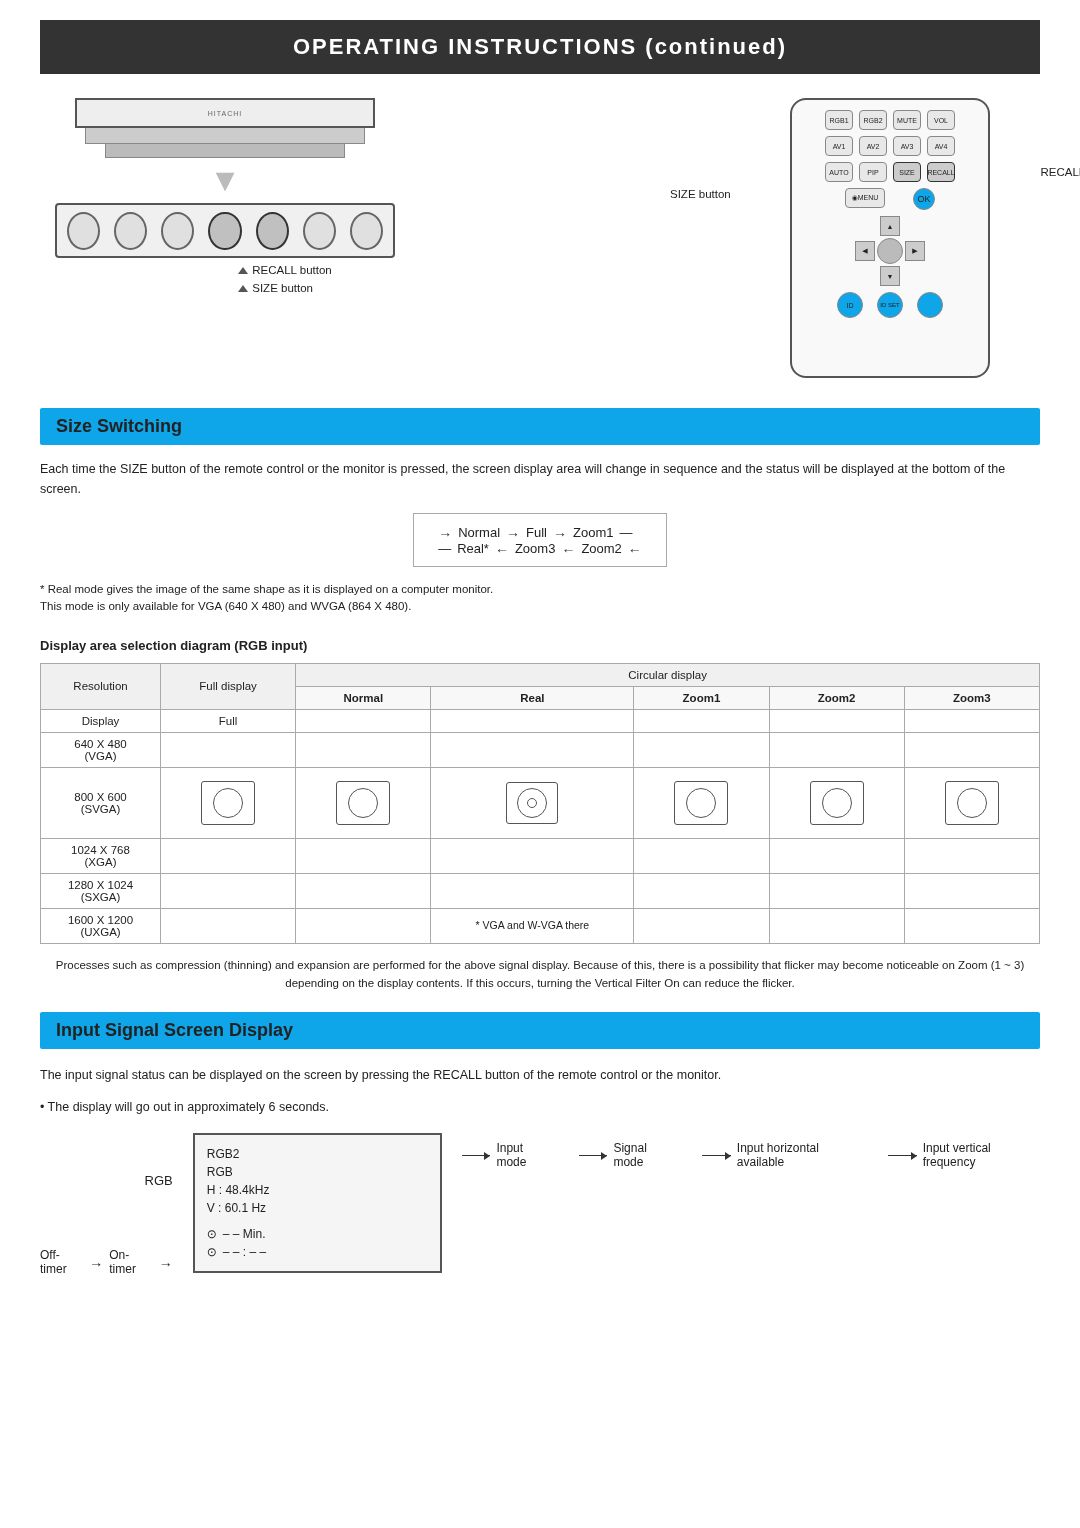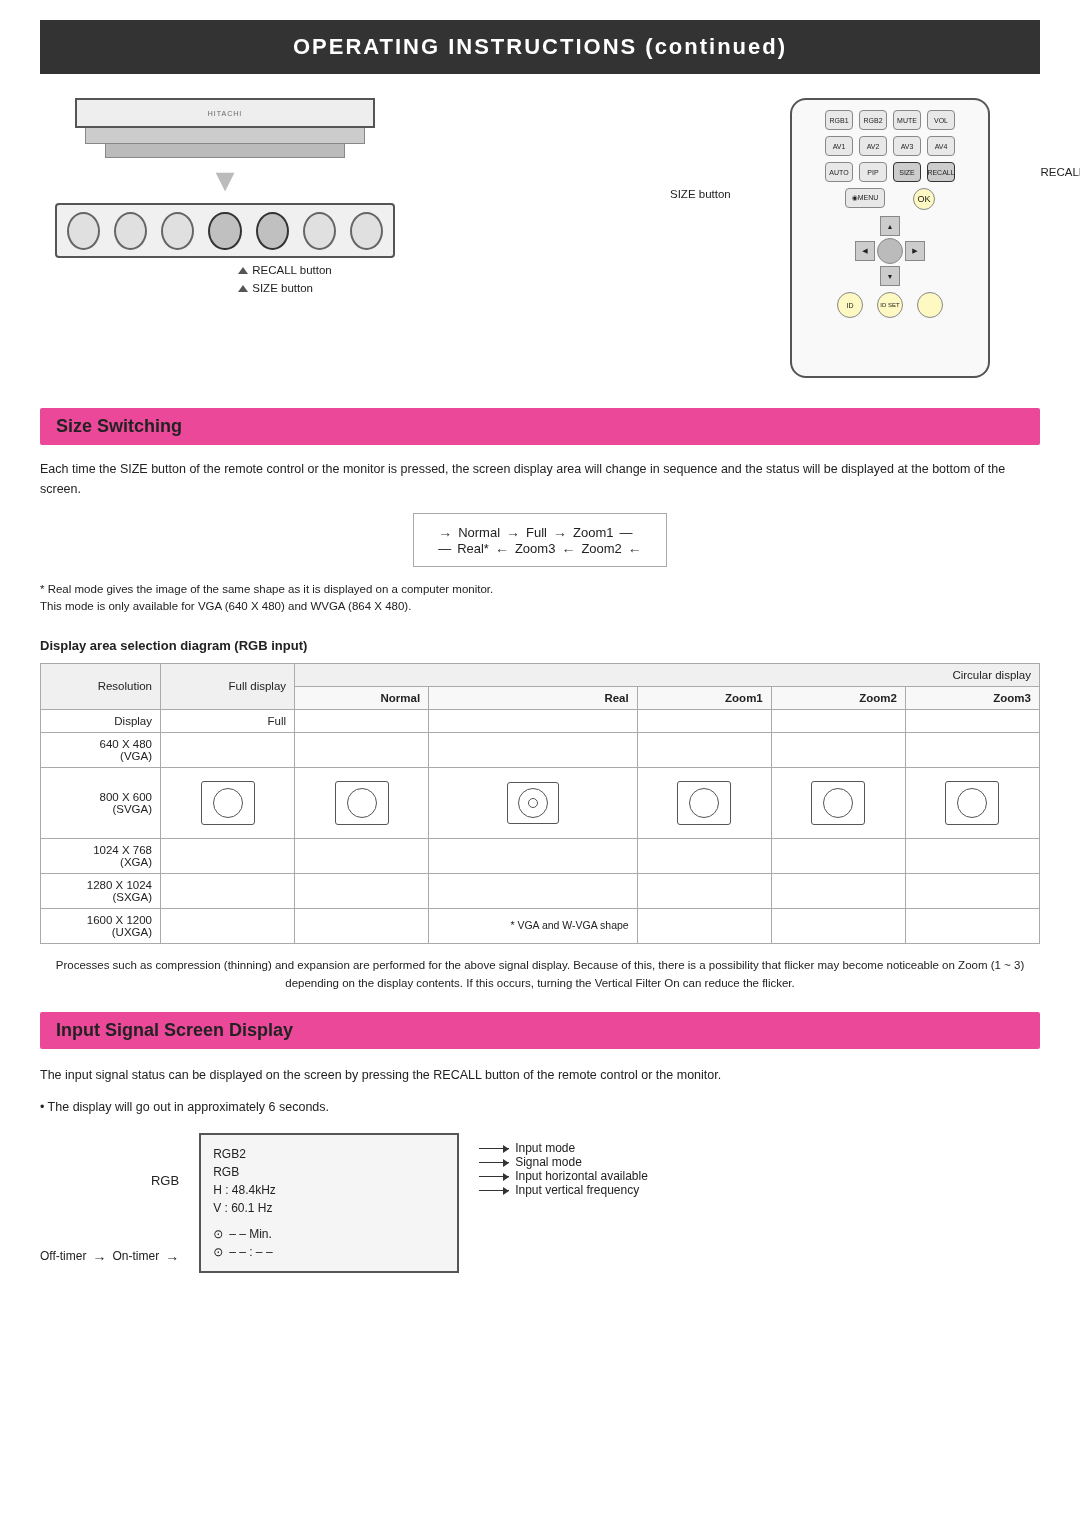--- a/index.html
+++ b/index.html
@@ -78,21 +78,21 @@
       display: flex;
       align-items: center;
       justify-content: center;
     }
 
     .remote-btn-round {
       width: 26px;
       height: 26px;
       border-radius: 50%;
       border: 1px solid #888;
-      background: #fef9c3;
+      background: #0ea5e9;
       font-size: 7px;
       text-align: center;
       display: flex;
       align-items: center;
       justify-content: center;
     }
 
     .remote-dpad {
       width: 70px;
       height: 70px;
@@ -128,21 +128,21 @@
       justify-content: center;
     }
 
     .dpad-up { top: 0; left: 50%; transform: translateX(-50%); }
     .dpad-down { bottom: 0; left: 50%; transform: translateX(-50%); }
     .dpad-left { left: 0; top: 50%; transform: translateY(-50%); }
     .dpad-right { right: 0; top: 50%; transform: translateY(-50%); }
 
     
     .section-heading {
-      background: #ec4899;
+      background: #0ea5e9;
       color: #222;
       font-size: 18px;
       font-weight: bold;
       padding: 8px 16px;
       margin: 16px 0 14px 0;
       border-radius: 2px;
     }
 
     .body-text {
       font-size: 12.5px;
@@ -180,21 +180,21 @@
       border-collapse: collapse;
       border: 1px solid #aaa;
       margin-bottom: 12px;
     }
 
     .display-table th,
     .display-table td {
       border: 1px solid #aaa;
       padding: 5px 8px;
       font-size: 11.5px;
-      text-align: right;
+      text-align: center;
       vertical-align: middle;
     }
 
     .display-table .header-row th {
       background: #f0f0f0;
       font-weight: normal;
     }
 
     .display-table .subheader-row td {
       background: #f8f8f8;
@@ -299,22 +299,22 @@
     }
 
     .signal-screen-line {
       margin-bottom: 4px;
       font-size: 12px;
     }
 
     .signal-right {
       margin-left: 20px;
       display: flex;
-      flex-direction: column;
-      gap: 0;
+      flex-direction: row;
+      gap: 26px;
       padding-top: 8px;
     }
 
     .signal-right-label {
       font-size: 12px;
       display: flex;
       align-items: center;
       gap: 6px;
     }
 
@@ -647,21 +647,21 @@
       <td></td>
       <td></td>
       <td></td>
     </tr>
 
     <tr>
       <td class="res-col">1600 X 1200<br>(UXGA)</td>
       <td></td>
       <td></td>
       <td>
-        <span class="note-text">* VGA and W-VGA shape</span>
+        <span class="note-text">* VGA and W-VGA there</span>
       </td>
       <td></td>
       <td></td>
       <td></td>
     </tr>
   </tbody>
 </table>
 
 <p class="bottom-note">Processes such as compression (thinning) and expansion are performed for the above signal display. Because of this, there is a possibility that flicker may become noticeable on Zoom (1 ~ 3) depending on the display contents. If this occurs, turning the Vertical Filter On can reduce the flicker.</p>
 

